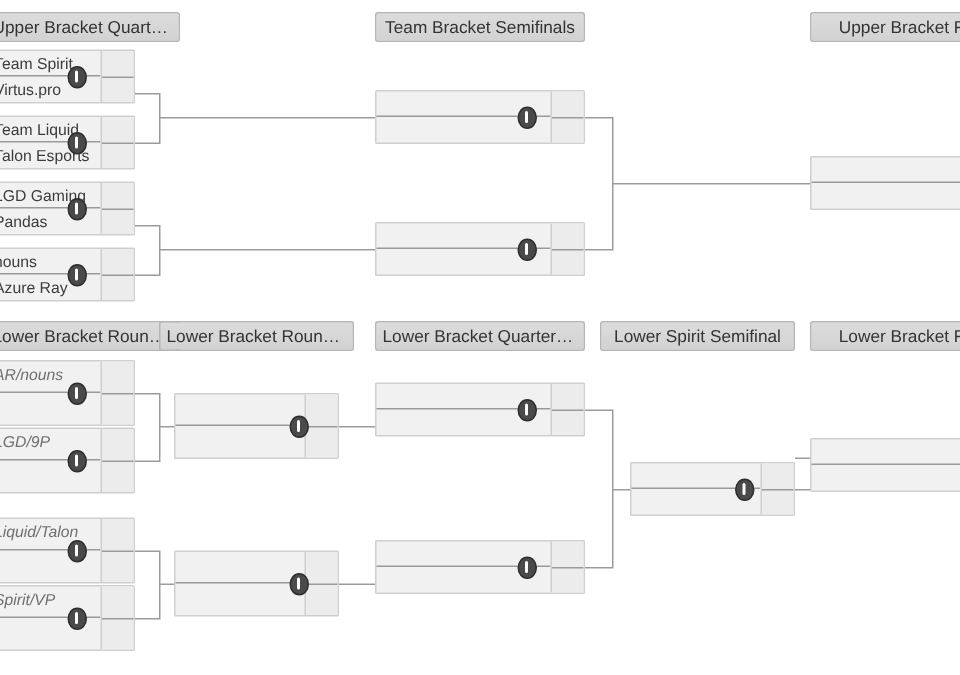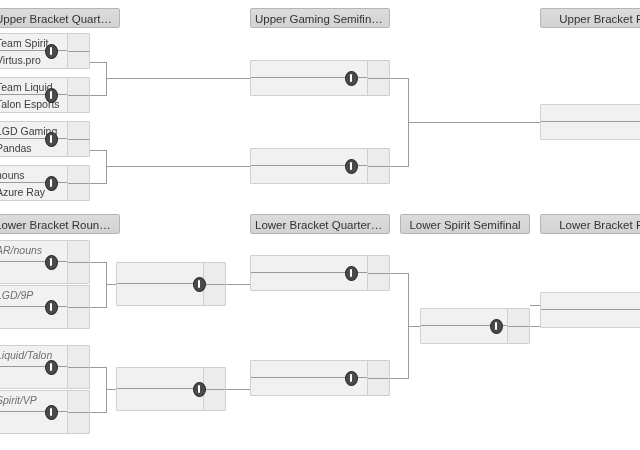--- a/index.html
+++ b/index.html
@@ -115,21 +115,21 @@
   .conn.h { height: 1px; }
   .conn.v { width: 1px; }
 </style>
 </head>
 <body>
 
 <div id="bracket-root">
   <div id="bracket-canvas">
 
     <div class="round-header" style="left:12px; top:8px; width:130px;">Upper Bracket Quarterfin...</div>
-    <div class="round-header" style="left:272px; top:8px; width:140px;">Upper Gaming Semifinals</div>
+    <div class="round-header" style="left:272px; top:8px; width:140px;">Team Bracket Semifinals</div>
     <div class="round-header" style="left:562px; top:8px; width:140px;">Upper Bracket Final</div>
 
     <div class="match" style="left:12px; top:33px; width:100px; height:36px;">
       <div class="slot top">Team Spirit</div>
       <div class="slot bottom">Virtus.pro</div>
       <div class="scorecol">
           <div class="sep"></div>
         </div>
     </div>
     <div class="info-badge" style="left:67px; top:44px;"></div>
@@ -194,20 +194,21 @@
     <div class="conn v" style="left:430px; top:78px;  height:89px;"></div>
     <div class="conn h" style="left:430px; top:122px; width:132px;"></div>
 
     <div class="match" style="left:562px; top:104px; width:140px; height:36px;">
       <div class="slot top tbd"></div>
       <div class="slot bottom tbd"></div>
 
     </div>
 
     <div class="round-header" style="left:12px; top:214px; width:130px;">Lower Bracket Round 2</div>
+    <div class="round-header" style="left:128px; top:214px; width:130px;">Lower Bracket Round 3</div>
     <div class="round-header" style="left:272px; top:214px; width:140px;">Lower Bracket Quarterfin...</div>
     <div class="round-header" style="left:422px; top:214px; width:130px;">Lower Spirit Semifinal</div>
     <div class="round-header" style="left:562px; top:214px; width:140px;">Lower Bracket Final</div>
 
     <div class="match" style="left:12px; top:240px; width:100px; height:44px;">
       <div class="slot top tbd">AR/nouns</div>
       <div class="slot bottom tbd"></div>
       <div class="scorecol">
           <div class="sep"></div>
         </div>

